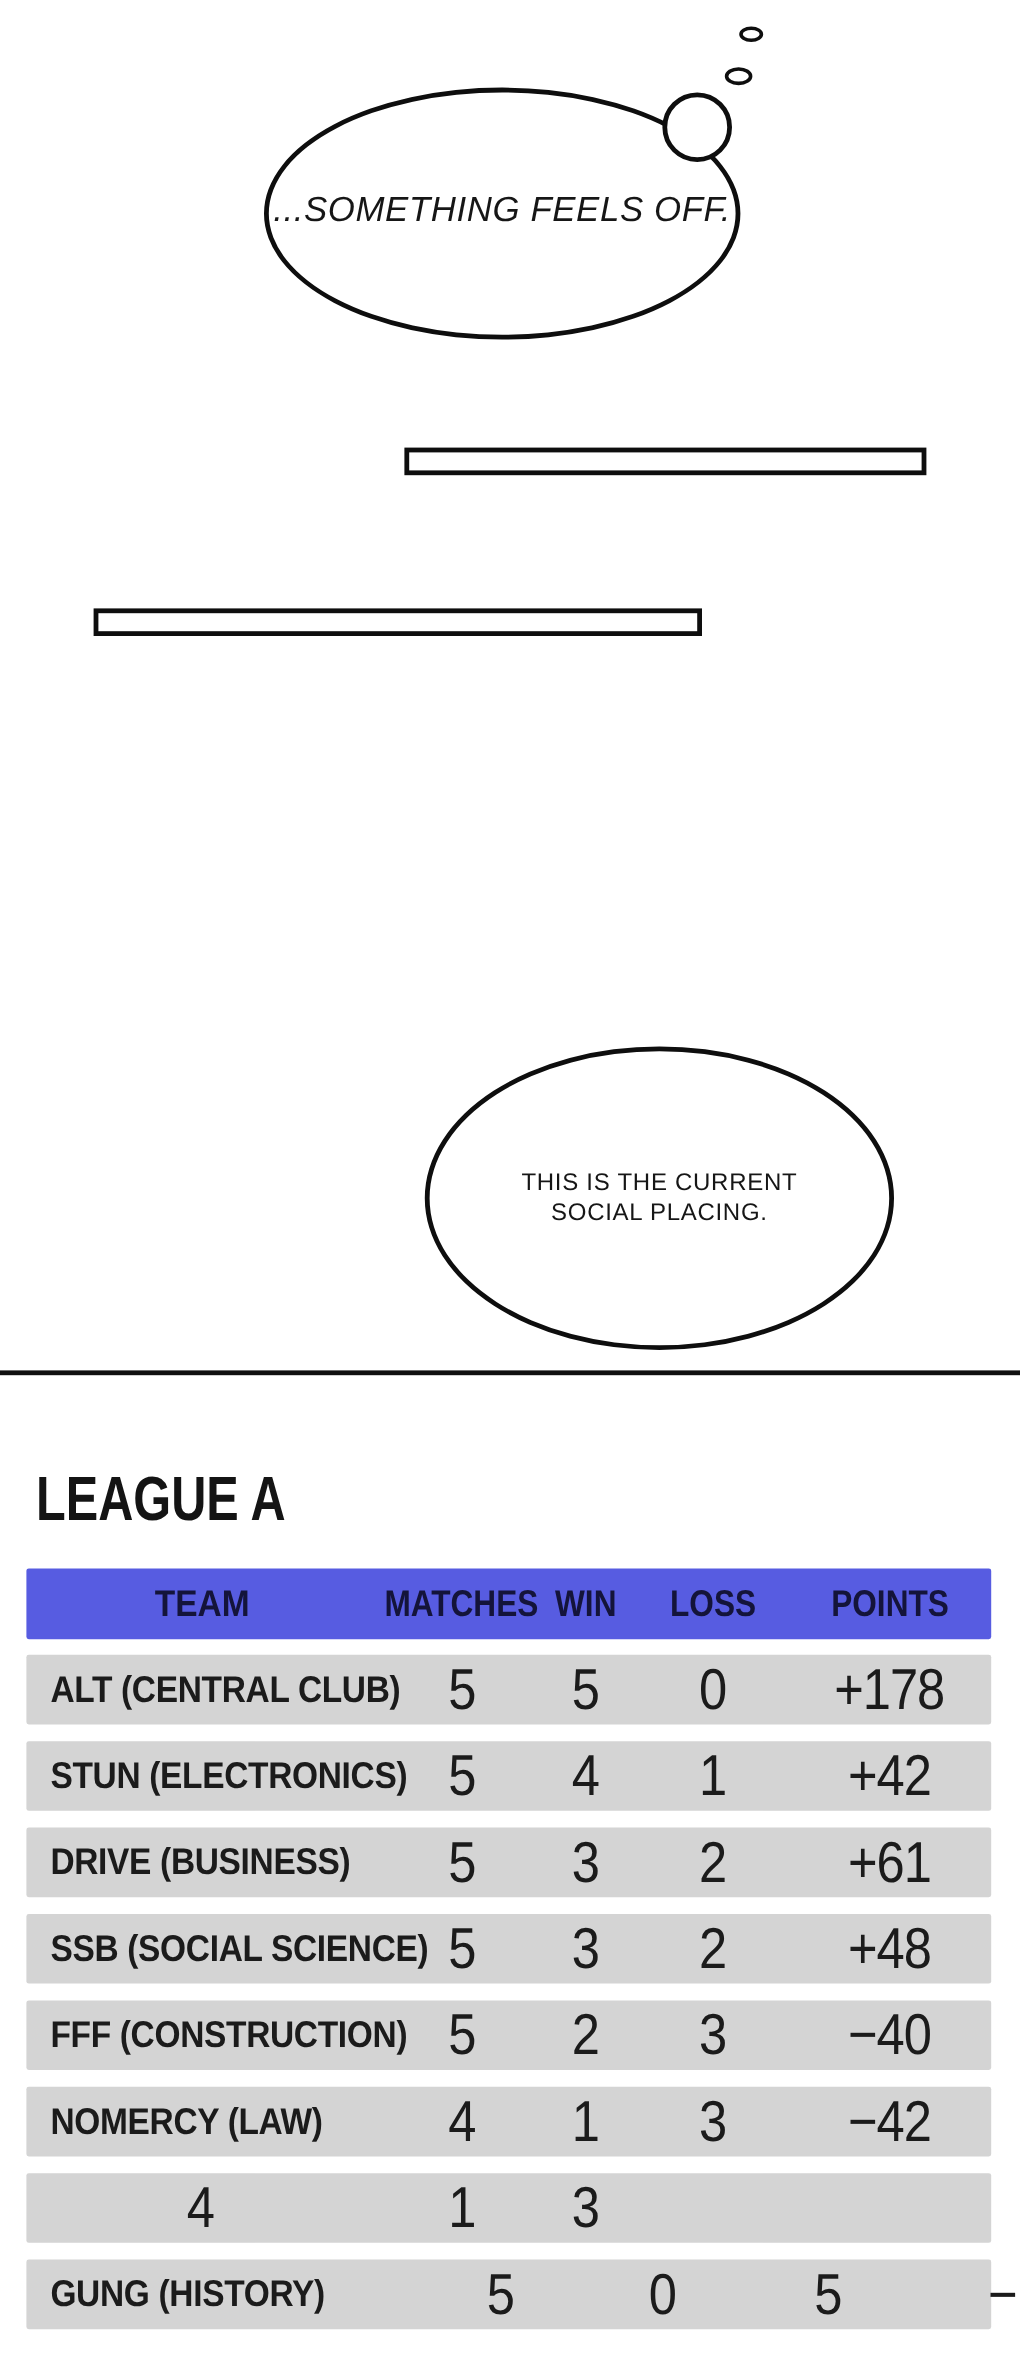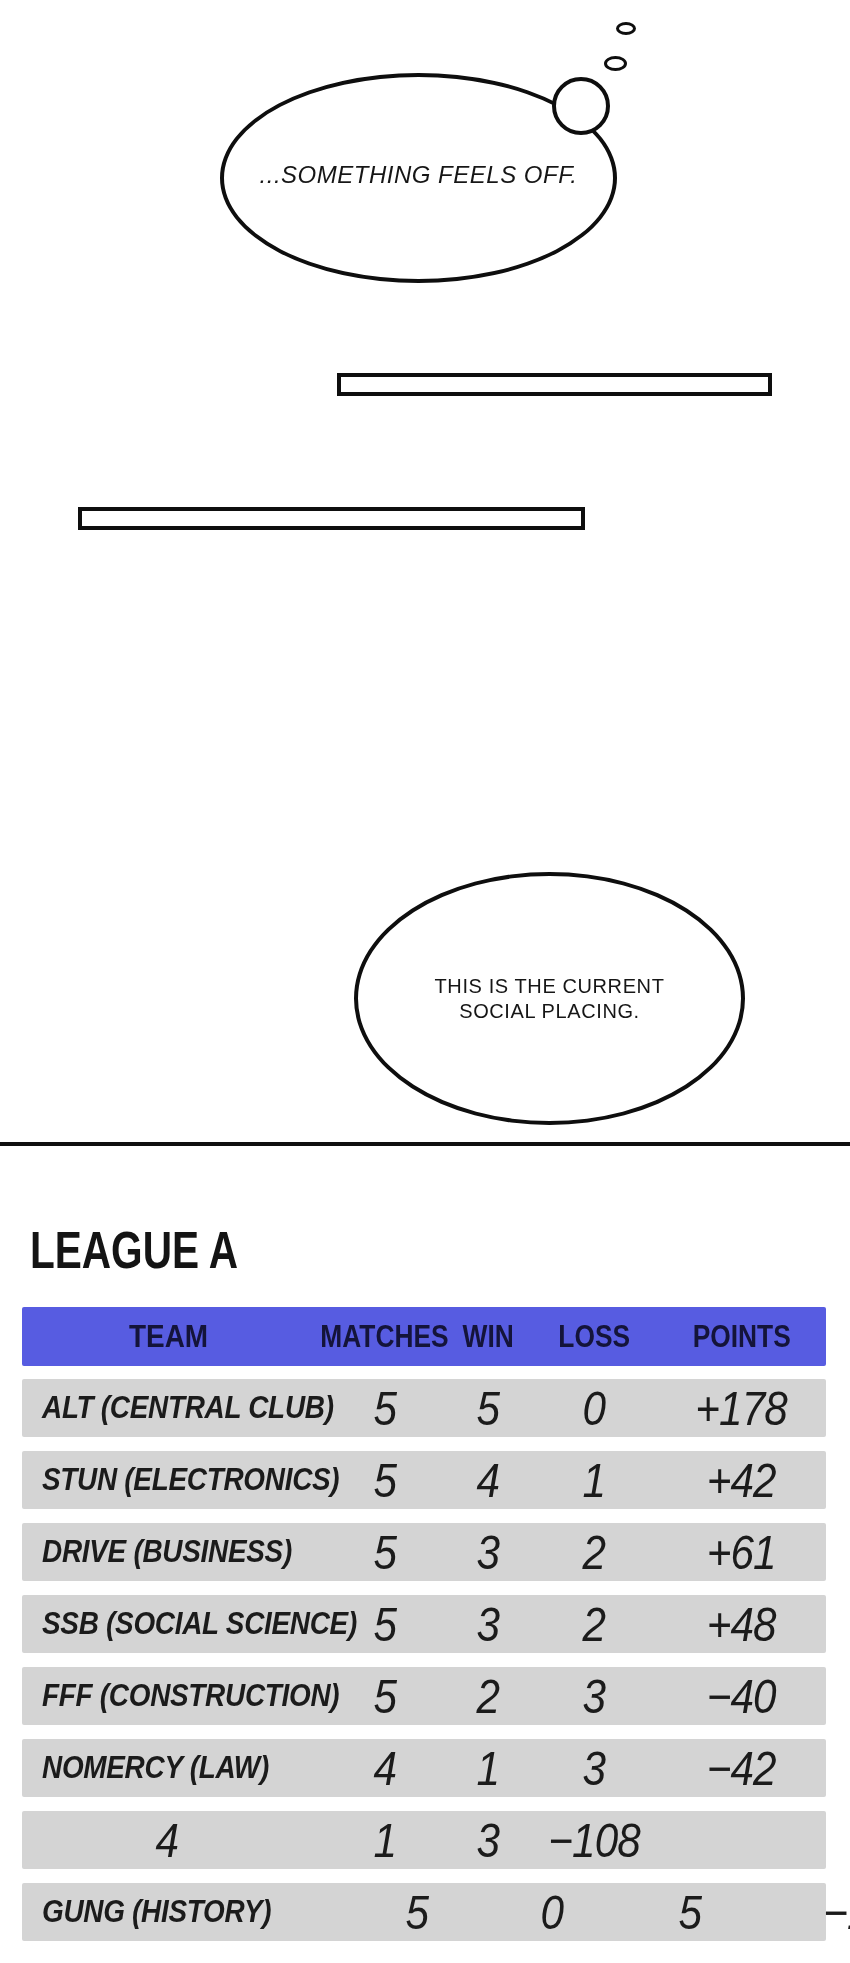--- a/index.html
+++ b/index.html
@@ -22,21 +22,21 @@
     border: 4px solid #0e0e0e;
     border-radius: 50%;
   }
   .thought-bubble {
     left: 220px; top: 73px; width: 397px; height: 210px;
     z-index: 1;
     display: flex; align-items: center; justify-content: center;
   }
   .thought-text {
     font-style: italic;
-    font-size: 24px;
+    font-size: 29px;
     letter-spacing: 0.5px;
     color: #161616;
     white-space: nowrap;
     transform: translateY(-3px);
   }
   .thought-bump {
     left: 552px; top: 77px; width: 58px; height: 58px;
     z-index: 2;
   }
   .trail-e2 { left: 604px; top: 56px; width: 23px; height: 15px; border-width: 3px; z-index: 3; }
@@ -97,21 +97,20 @@
     height: 59px;
     margin-bottom: 13px;
     background: #575ce1;
     color: #14143a;
   }
   .t-body {
     height: 58px;
     margin-bottom: 14px;
     background: #d4d4d4;
     color: #1b1b1b;
-    font-style: italic;
   }
   .t-body:last-child { margin-bottom: 0; gap: 32px; }
 
   .cell { display: flex; align-items: center; justify-content: center; overflow: visible; }
   .cell.team { justify-content: flex-start; padding-left: 20px; }
 
   .cond { display: inline-block; white-space: nowrap; transform: scaleX(0.88); transform-origin: center center; }
   .cell.team .cond { transform-origin: left center; transform: scaleX(0.9); }
 
   .t-head .cell { font-size: 31px; font-weight: 700; }
@@ -286,23 +285,20 @@
     <div class="t-row t-body">
       <div class="cell num">
           <span class="cond">4</span>
         </div>
       <div class="cell num">
           <span class="cond">1</span>
         </div>
       <div class="cell num">
           <span class="cond">3</span>
         </div>
-      <div class="cell num">
-          <span class="cond">−108</span>
-        </div>
       <div class="cell"></div>
     </div>
 
     <div class="t-row t-body">
       <div class="cell team">
           <span class="cond">GUNG (HISTORY)</span>
         </div>
       <div class="cell num">
           <span class="cond">5</span>
         </div>

